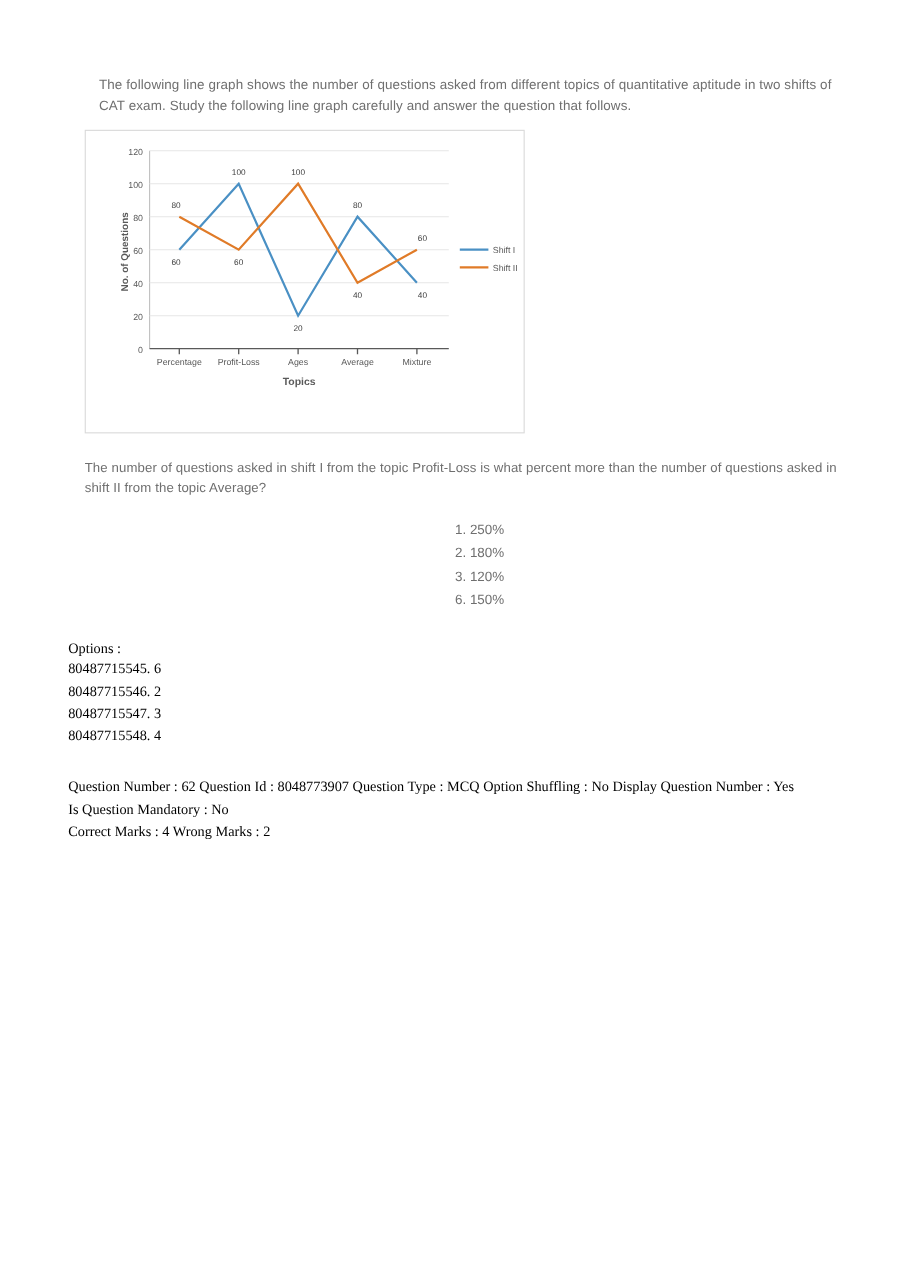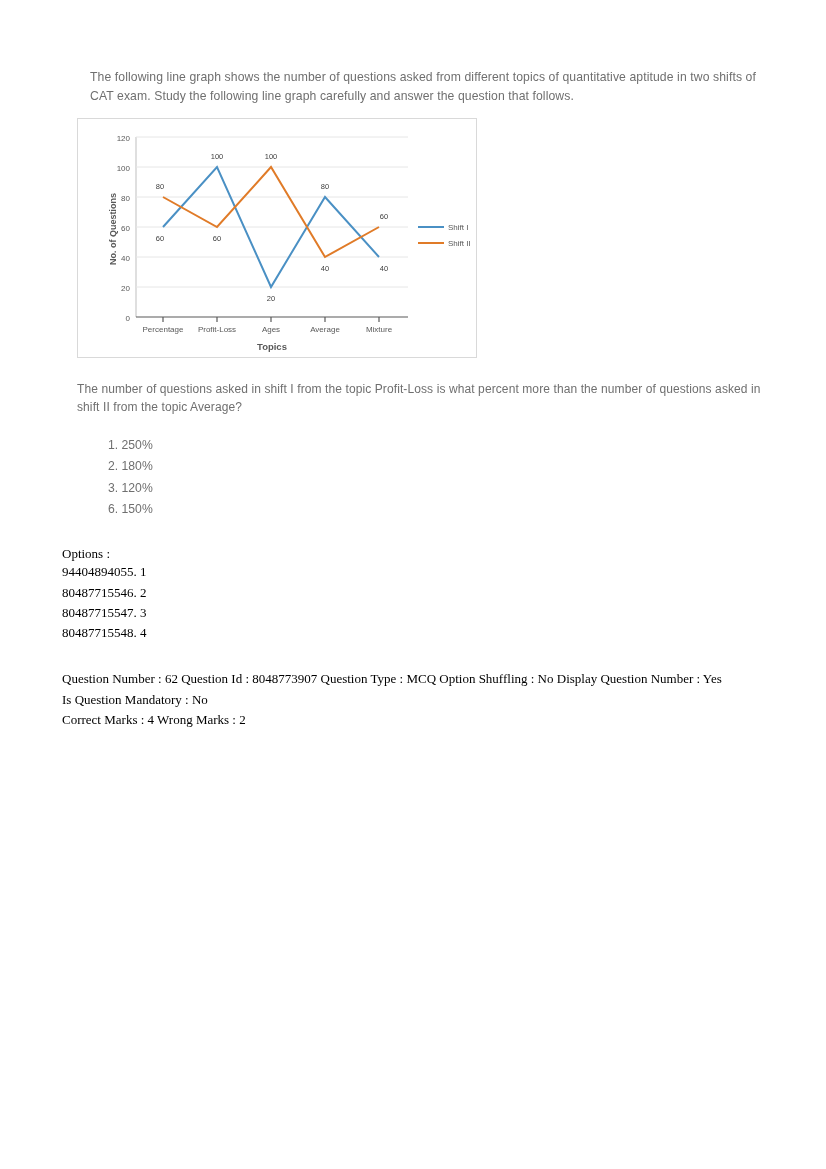--- a/index.html
+++ b/index.html
@@ -26,21 +26,21 @@
     font-size: 12.2px;
     line-height: 1.55;
     color: #6f6f6f;
     letter-spacing: 0.1px;
     width: 690px;
     margin: 8px 0 0 28px;
   }
   .chart-box {
     margin: 12px 0 0 15px;
     width: 400px;
-    height: 240px;
+    height: 276px;
     border: 1px solid #d9d9d9;
     background: #fff;
     position: relative;
     box-sizing: border-box;
   }
   .chart-svg {
     display: block;
   }
   .question {
     font-size: 12px;
@@ -51,20 +51,21 @@
     margin: 22px 0 0 15px;
   }
   .choices {
     margin: 18px 0 0 30px;
     font-size: 12.2px;
     color: #6f6f6f;
     line-height: 1.75;
   }
   .choices .choice {
     padding-left: 16px;
+    text-align: center;
   }
   .options-head {
     margin: 26px 0 0 0;
     font-family: "Liberation Serif", serif;
     font-weight: normal;
     font-size: 13px;
     color: #000;
   }
   .option-row {
     font-family: "Liberation Serif", serif;
@@ -167,21 +168,21 @@
   <p class="question">The number of questions asked in shift I from the topic Profit-Loss is what percent more than the number of questions asked in shift II from the topic Average?</p>
 
   <div class="choices">
     <div class="choice">1. 250%</div>
     <div class="choice">2. 180%</div>
     <div class="choice">3. 120%</div>
     <div class="choice">6. 150%</div>
   </div>
 
   <div class="options-head">Options :</div>
-  <div class="option-row">94404894055. 1</div>
+  <div class="option-row">80487715545. 6</div>
   <div class="option-row">80487715546. 2</div>
   <div class="option-row">80487715547. 3</div>
   <div class="option-row">80487715548. 4</div>
 
   <div class="meta">
     <span>Question Number : 62 Question Id : 8048773907 Question Type : MCQ Option Shuffling : No Display Question Number : Yes</span>
     <div class="meta-line2">Is Question Mandatory : No</div>
     <div>Correct Marks : 4 Wrong Marks : 2</div>
   </div>
 

